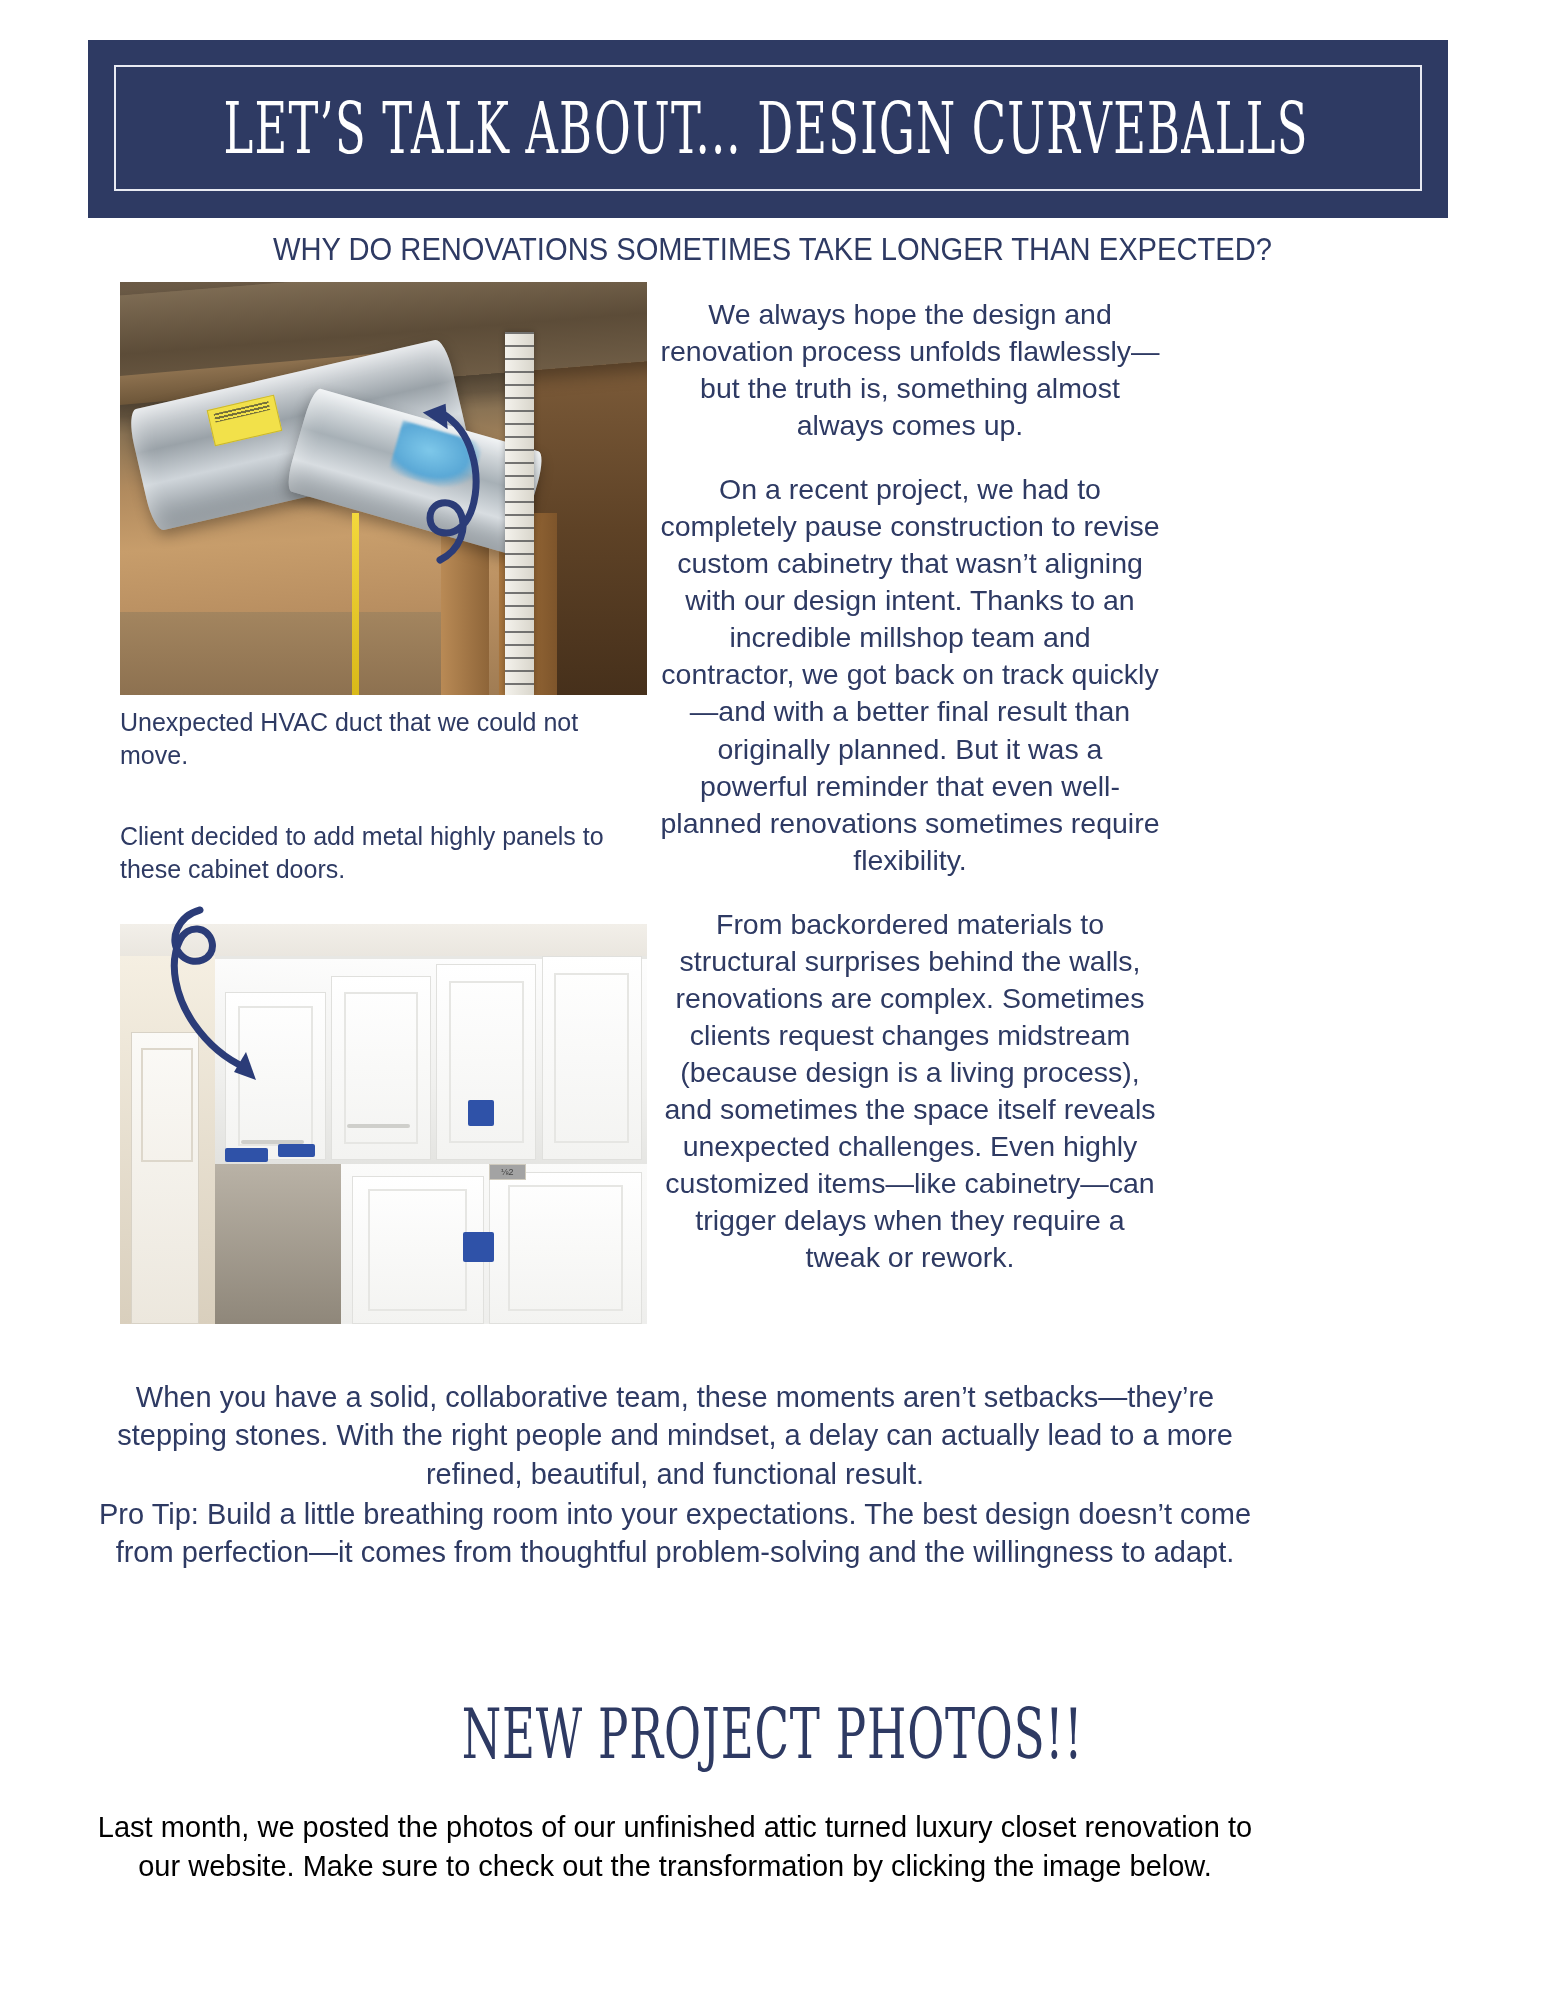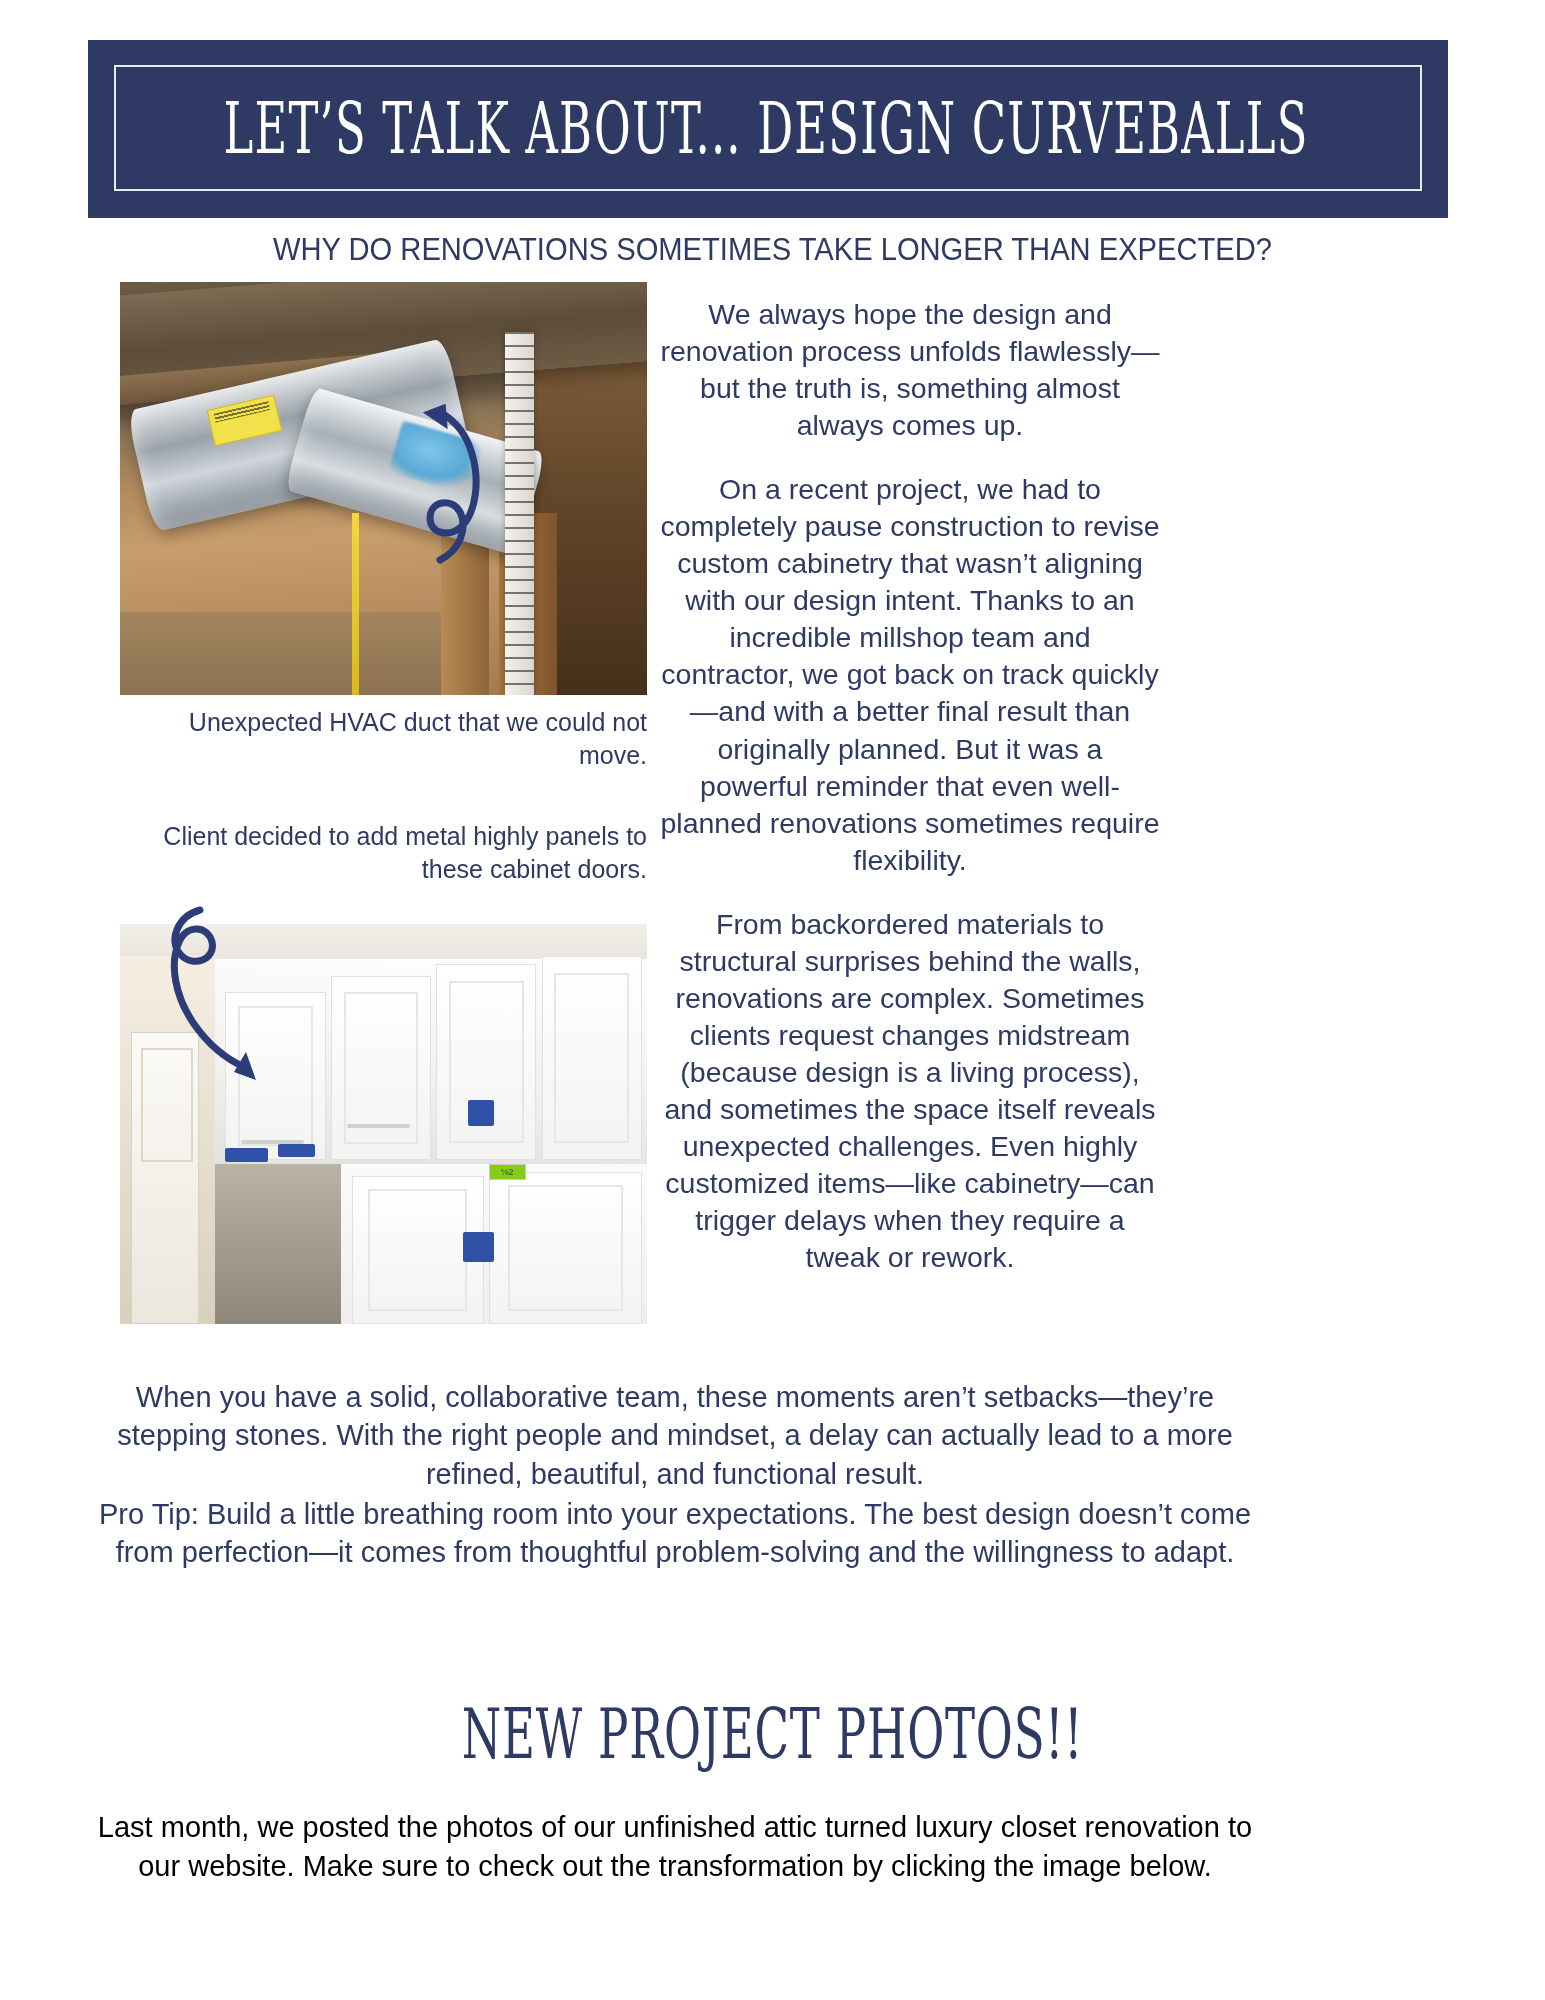--- a/index.html
+++ b/index.html
@@ -178,35 +178,35 @@
     content:""; position:absolute; left:12%; top:8%; right:12%; bottom:8%;
     border:2px solid #e6e6e3;
   }
   .p2-tape {
     position:absolute; background:#2f52a8; border-radius:2px;
   }
   .p2-handle {
     position:absolute; background:#cfcfcb; height:4px; border-radius:2px;
   }
   .p2-note {
-    position:absolute; background:#84cc16; border:1px solid #cfcabd;
+    position:absolute; background:#a3a3a3; border:1px solid #cfcabd;
     font-size:9px; color:#444; display:flex; align-items:center; justify-content:center;
     font-family:"Liberation Sans", sans-serif;
   }
 
   
   .arrow-svg { position:absolute; overflow:visible; pointer-events:none; }
   .arrow-path { fill:none; stroke:#2b3c78; stroke-width:7; stroke-linecap:round; }
   .arrow-head { fill:#2b3c78; }
 
   
   .caption {
     position:absolute;
     width:527px; left:120px;
-    text-align:right;
+    text-align:left;
     color:#2e3a63;
     font-size:25px;
     line-height:1.30;
     font-family:"Liberation Sans", sans-serif;
   }
   .caption1 { top:706px; }
   .caption2 { top:820px; }
 
   
   .body-col {

